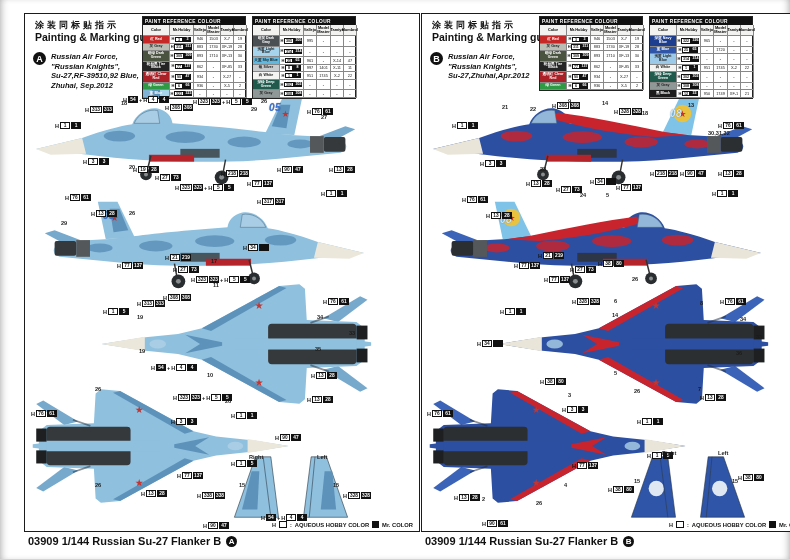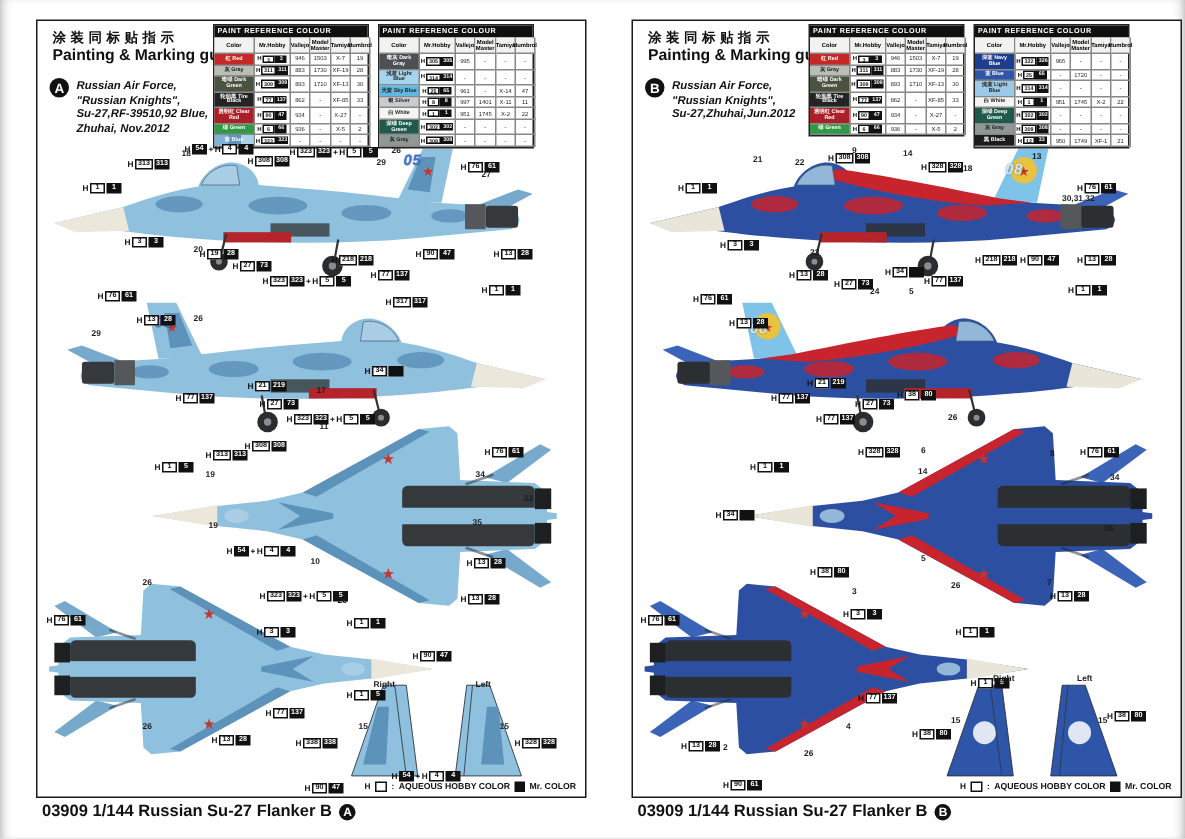--- a/index.html
+++ b/index.html
@@ -1,20 +1,20 @@
 <!DOCTYPE html>
 <html><head>
 <meta charset="utf-8">
 <style>
   * { margin:0; padding:0; box-sizing:border-box; }
   html,body { background:#e9e9e7; }
   body { font-family:"Liberation Sans", sans-serif; }
   .sheet { position:relative; width:790px; height:559px; background:#ffffff; margin:0 auto;
            box-shadow:inset 6px 0 8px -6px #999, inset -6px 0 8px -6px #999; overflow:hidden; }
-  .page { position:absolute; top:13px; width:367px; height:519px; border:1.5px solid #1b1b1b; background:#fff; }
+  .page { position:absolute; top:13px; width:396px; height:519px; border:1.5px solid #1b1b1b; background:#fff; }
   .page--a { left:24px; }
   .page--b { left:421px; }
 
   
   .title-cn { position:absolute; left:10px; top:5px; font-size:9px; font-weight:bold; letter-spacing:3px; color:#111; }
   .title-en { position:absolute; left:10px; top:17px; font-size:10.5px; font-weight:bold; color:#111; }
   .variant { position:absolute; left:8px; top:38px; width:110px; display:flex; gap:5px; }
   .circ { display:inline-flex; width:13px; height:13px; border-radius:50%; background:#111; color:#fff;
           align-items:center; justify-content:center; font-size:9px; font-weight:bold; flex:0 0 13px; }
   .circ--sm { width:11px; height:11px; font-size:8px; flex:0 0 11px; }
@@ -154,21 +154,21 @@
 
   <section class="page page--a">
     <div class="title-cn">涂装同标贴指示</div>
     <div class="title-en">Painting &amp; Marking guide</div>
     <div class="variant">
       <span class="circ">A</span>
       <div class="varlines">
           <div>Russian Air Force,</div>
           <div>"Russian Knights",</div>
           <div>Su-27,RF-39510,92 Blue,</div>
-          <div>Zhuhai, Nov.2012</div>
+          <div>Zhuhai, Sep.2012</div>
         </div>
     </div>
     <div class="ptable ptable--0">
         <div class="pt-title">PAINT REFERENCE COLOUR</div>
         <div class="pt-grid">
           <div class="pt-h">Color</div>
           <div class="pt-h">Mr.Hobby</div>
           <div class="pt-h">Vallejo</div>
           <div class="pt-h">Model Master</div>
           <div class="pt-h">Tamiya</div>
@@ -616,21 +616,21 @@
   </section>
 
   <section class="page page--b">
     <div class="title-cn">涂装同标贴指示</div>
     <div class="title-en">Painting &amp; Marking guide</div>
     <div class="variant">
       <span class="circ">B</span>
       <div class="varlines">
           <div>Russian Air Force,</div>
           <div>"Russian Knights",</div>
-          <div>Su-27,Zhuhai,Jun.2012</div>
+          <div>Su-27,Zhuhai,Apr.2012</div>
         </div>
     </div>
     <div class="ptable ptable--0">
         <div class="pt-title">PAINT REFERENCE COLOUR</div>
         <div class="pt-grid">
           <div class="pt-h">Color</div>
           <div class="pt-h">Mr.Hobby</div>
           <div class="pt-h">Vallejo</div>
           <div class="pt-h">Model Master</div>
           <div class="pt-h">Tamiya</div>

